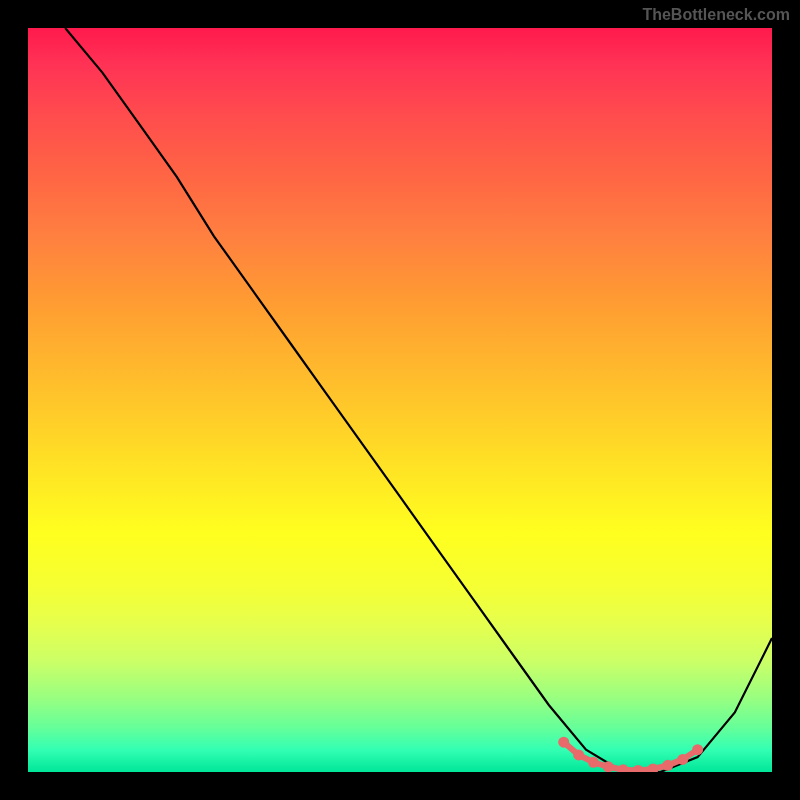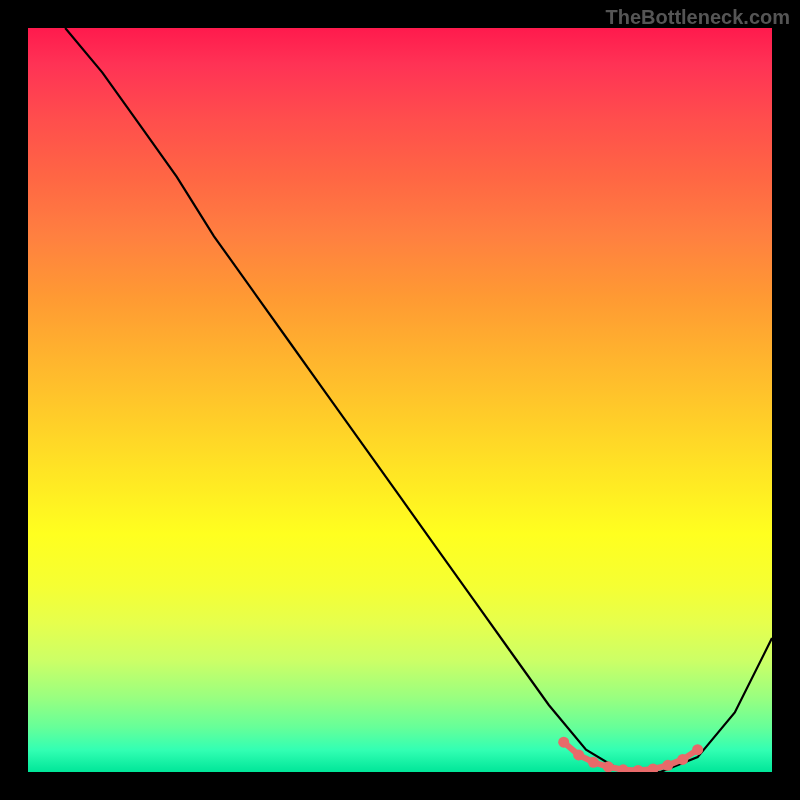--- a/index.html
+++ b/index.html
@@ -1,17 +1,17 @@
 <!DOCTYPE html>
 <html><head>
   <meta charset="utf-8">
   <style>
     * { margin: 0; padding: 0; box-sizing: border-box; }
     body { width: 800px; height: 800px; background: #000; position: relative; font-family: Arial, sans-serif; }
-    .watermark { position: absolute; top: 6px; right: 10px; color: #555; font-size: 20px; font-weight: bold; z-index: 10; }
+    .watermark { position: absolute; top: 6px; right: 10px; color: #555; font-size: 16px; font-weight: bold; z-index: 10; }
     .plot-area { position: absolute; top: 28px; left: 28px; width: 744px; height: 744px; }
     .gradient-bg { width: 100%; height: 100%; background: linear-gradient(to bottom,
       #ff1a4d 0%, #ff3355 5%, #ff4d4d 12%, #ff6644 20%, #ff8040 28%,
       #ff9933 36%, #ffb32e 44%, #ffcc29 52%, #ffe624 60%, #ffff1f 68%,
       #f5ff33 75%, #e6ff4d 80%, #ccff66 85%, #99ff80 90%, #66ff99 94%,
       #33ffb3 97%, #00e699 100%); }
     svg.curve { position: absolute; top: 0; left: 0; width: 100%; height: 100%; }
   </style>
 </head>
 <body>

